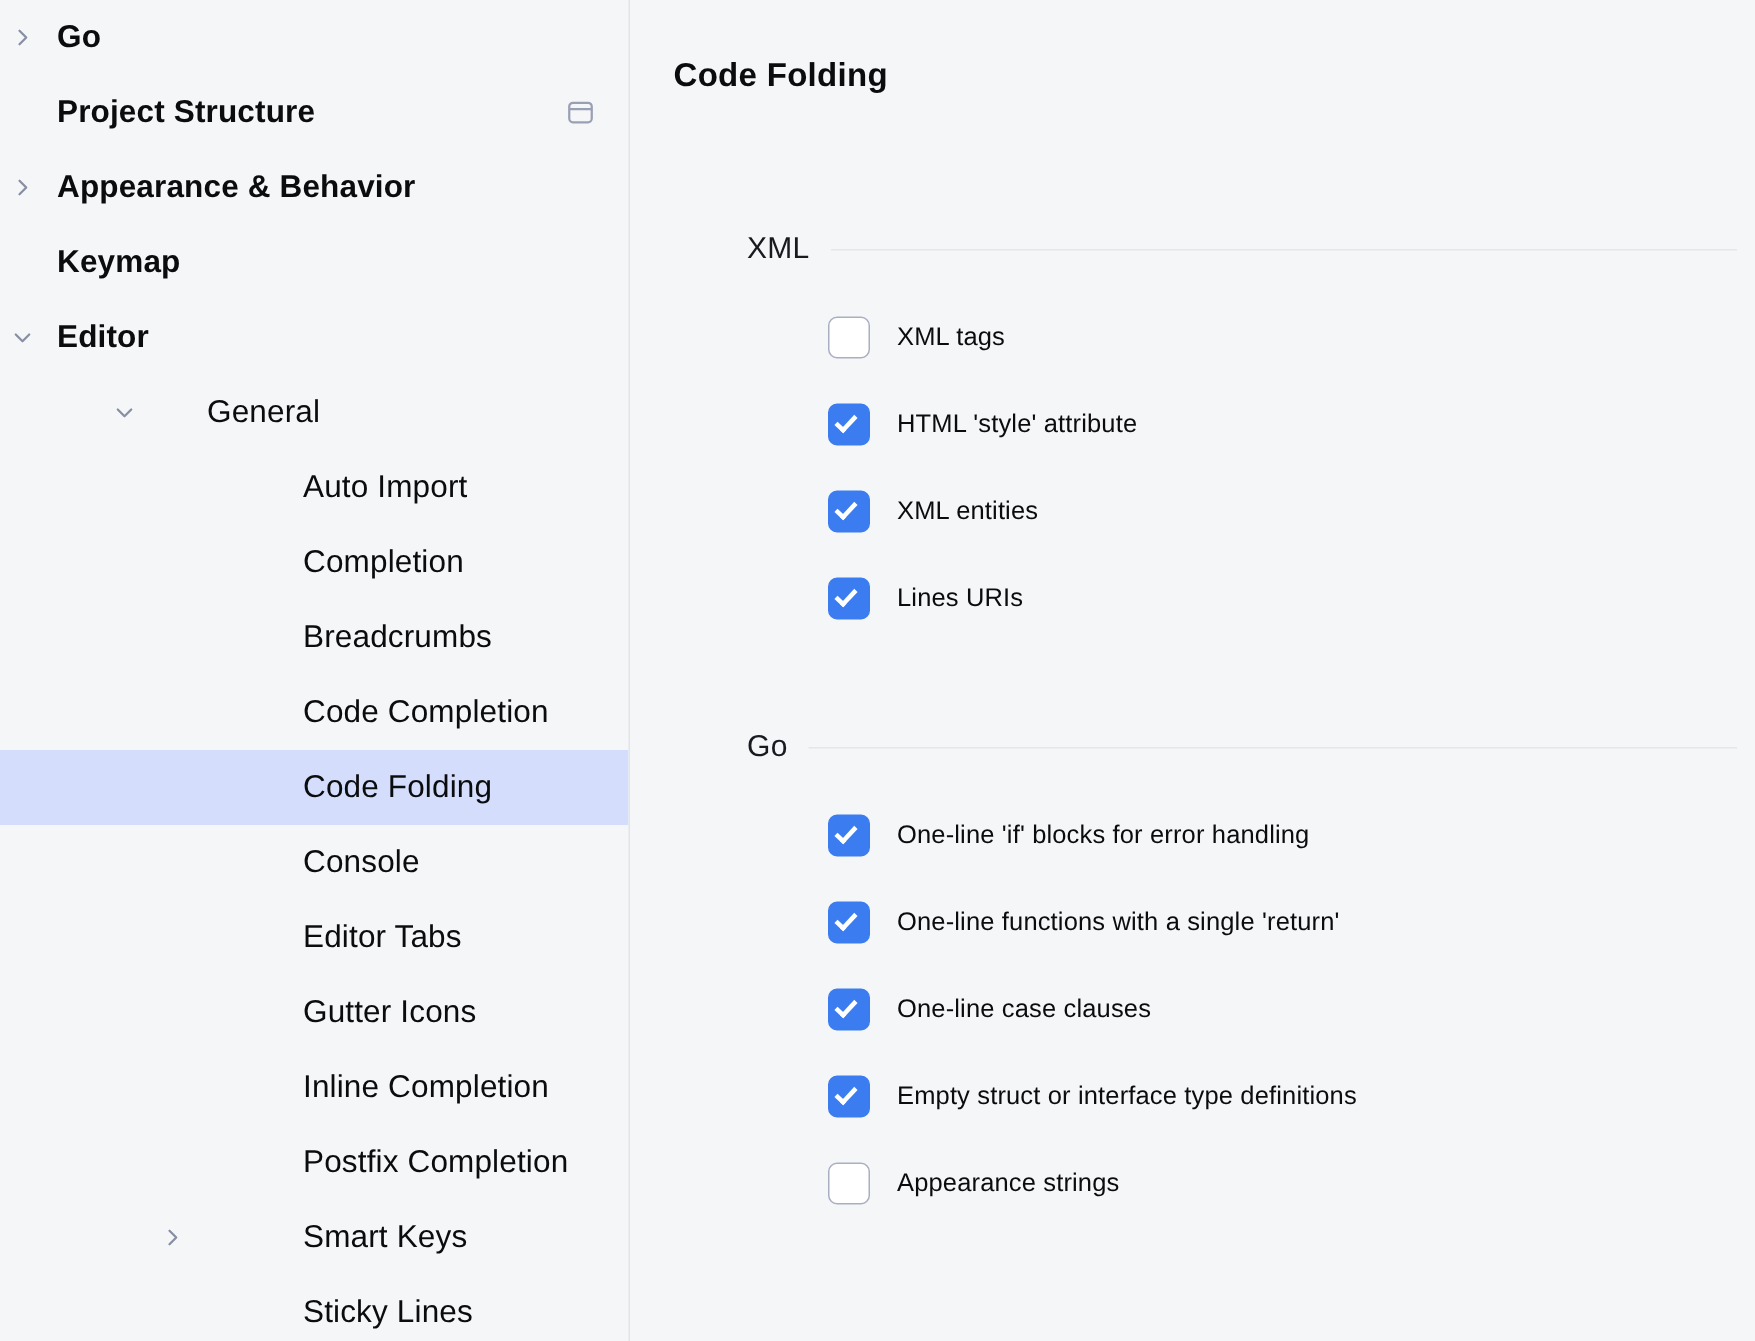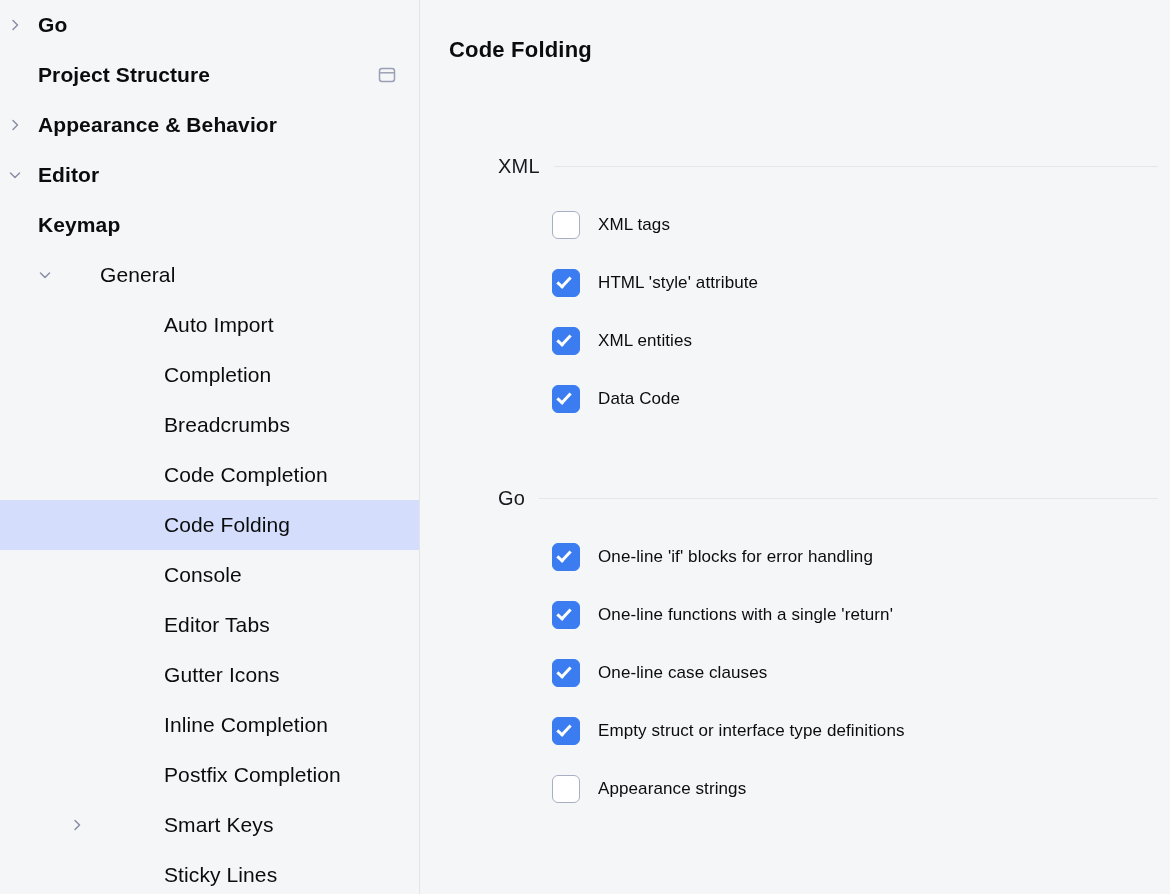--- a/index.html
+++ b/index.html
@@ -34,20 +34,21 @@
     overflow: hidden;
     flex: 0 0 420px;
   }
   .tree-row {
     height: 50px;
     display: flex;
     align-items: center;
     position: relative;
     box-sizing: border-box;
     white-space: nowrap;
+    padding-left: 38px;
   }
   .tree-row.selected {
     background: #d4ddfb;
   }
   .twisty {
     width: 30px;
     flex: 0 0 30px;
     display: flex;
     align-items: center;
     justify-content: center;
@@ -205,30 +206,30 @@
       </div>
       <div class="tree-row ind-0 top">
         <span class="twisty">
           <svg width="16" height="16" viewBox="0 0 16 16" fill="none">
             <path d="M6 3.5 L10.5 8 L6 12.5" stroke="currentColor" stroke-width="1.5" stroke-linecap="round" stroke-linejoin="round"></path>
           </svg>
         </span>
         <span class="tree-label">Appearance &amp; Behavior</span>
       </div>
       <div class="tree-row ind-0 top">
+        <span class="twisty"></span>
+        <span class="tree-label">Keymap</span>
+      </div>
+      <div class="tree-row ind-0 top">
         <span class="twisty">
           <svg width="16" height="16" viewBox="0 0 16 16" fill="none">
             <path d="M3.5 6 L8 10.5 L12.5 6" stroke="currentColor" stroke-width="1.5" stroke-linecap="round" stroke-linejoin="round"></path>
           </svg>
         </span>
         <span class="tree-label">Editor</span>
-      </div>
-      <div class="tree-row ind-0 top">
-        <span class="twisty"></span>
-        <span class="tree-label">Keymap</span>
       </div>
       <div class="tree-row ind-1">
         <span class="twisty">
           <svg width="16" height="16" viewBox="0 0 16 16" fill="none">
             <path d="M3.5 6 L8 10.5 L12.5 6" stroke="currentColor" stroke-width="1.5" stroke-linecap="round" stroke-linejoin="round"></path>
           </svg>
         </span>
         <span class="tree-label">General</span>
       </div>
       <div class="tree-row ind-2">
@@ -302,21 +303,21 @@
               <div class="opt-row">
                 <span class="cb on"></span>
                 <span class="opt-label">HTML 'style' attribute</span>
               </div>
               <div class="opt-row">
                 <span class="cb on"></span>
                 <span class="opt-label">XML entities</span>
               </div>
               <div class="opt-row">
                 <span class="cb on"></span>
-                <span class="opt-label">Data Code</span>
+                <span class="opt-label">Lines URIs</span>
               </div>
             </div>
           </div>
           <div class="section" style="top: 484px;">
             <div class="section-head">
               <span class="sec-label">Go</span>
               <span class="sec-rule"></span>
             </div>
             <div class="opt-list">
               <div class="opt-row">

